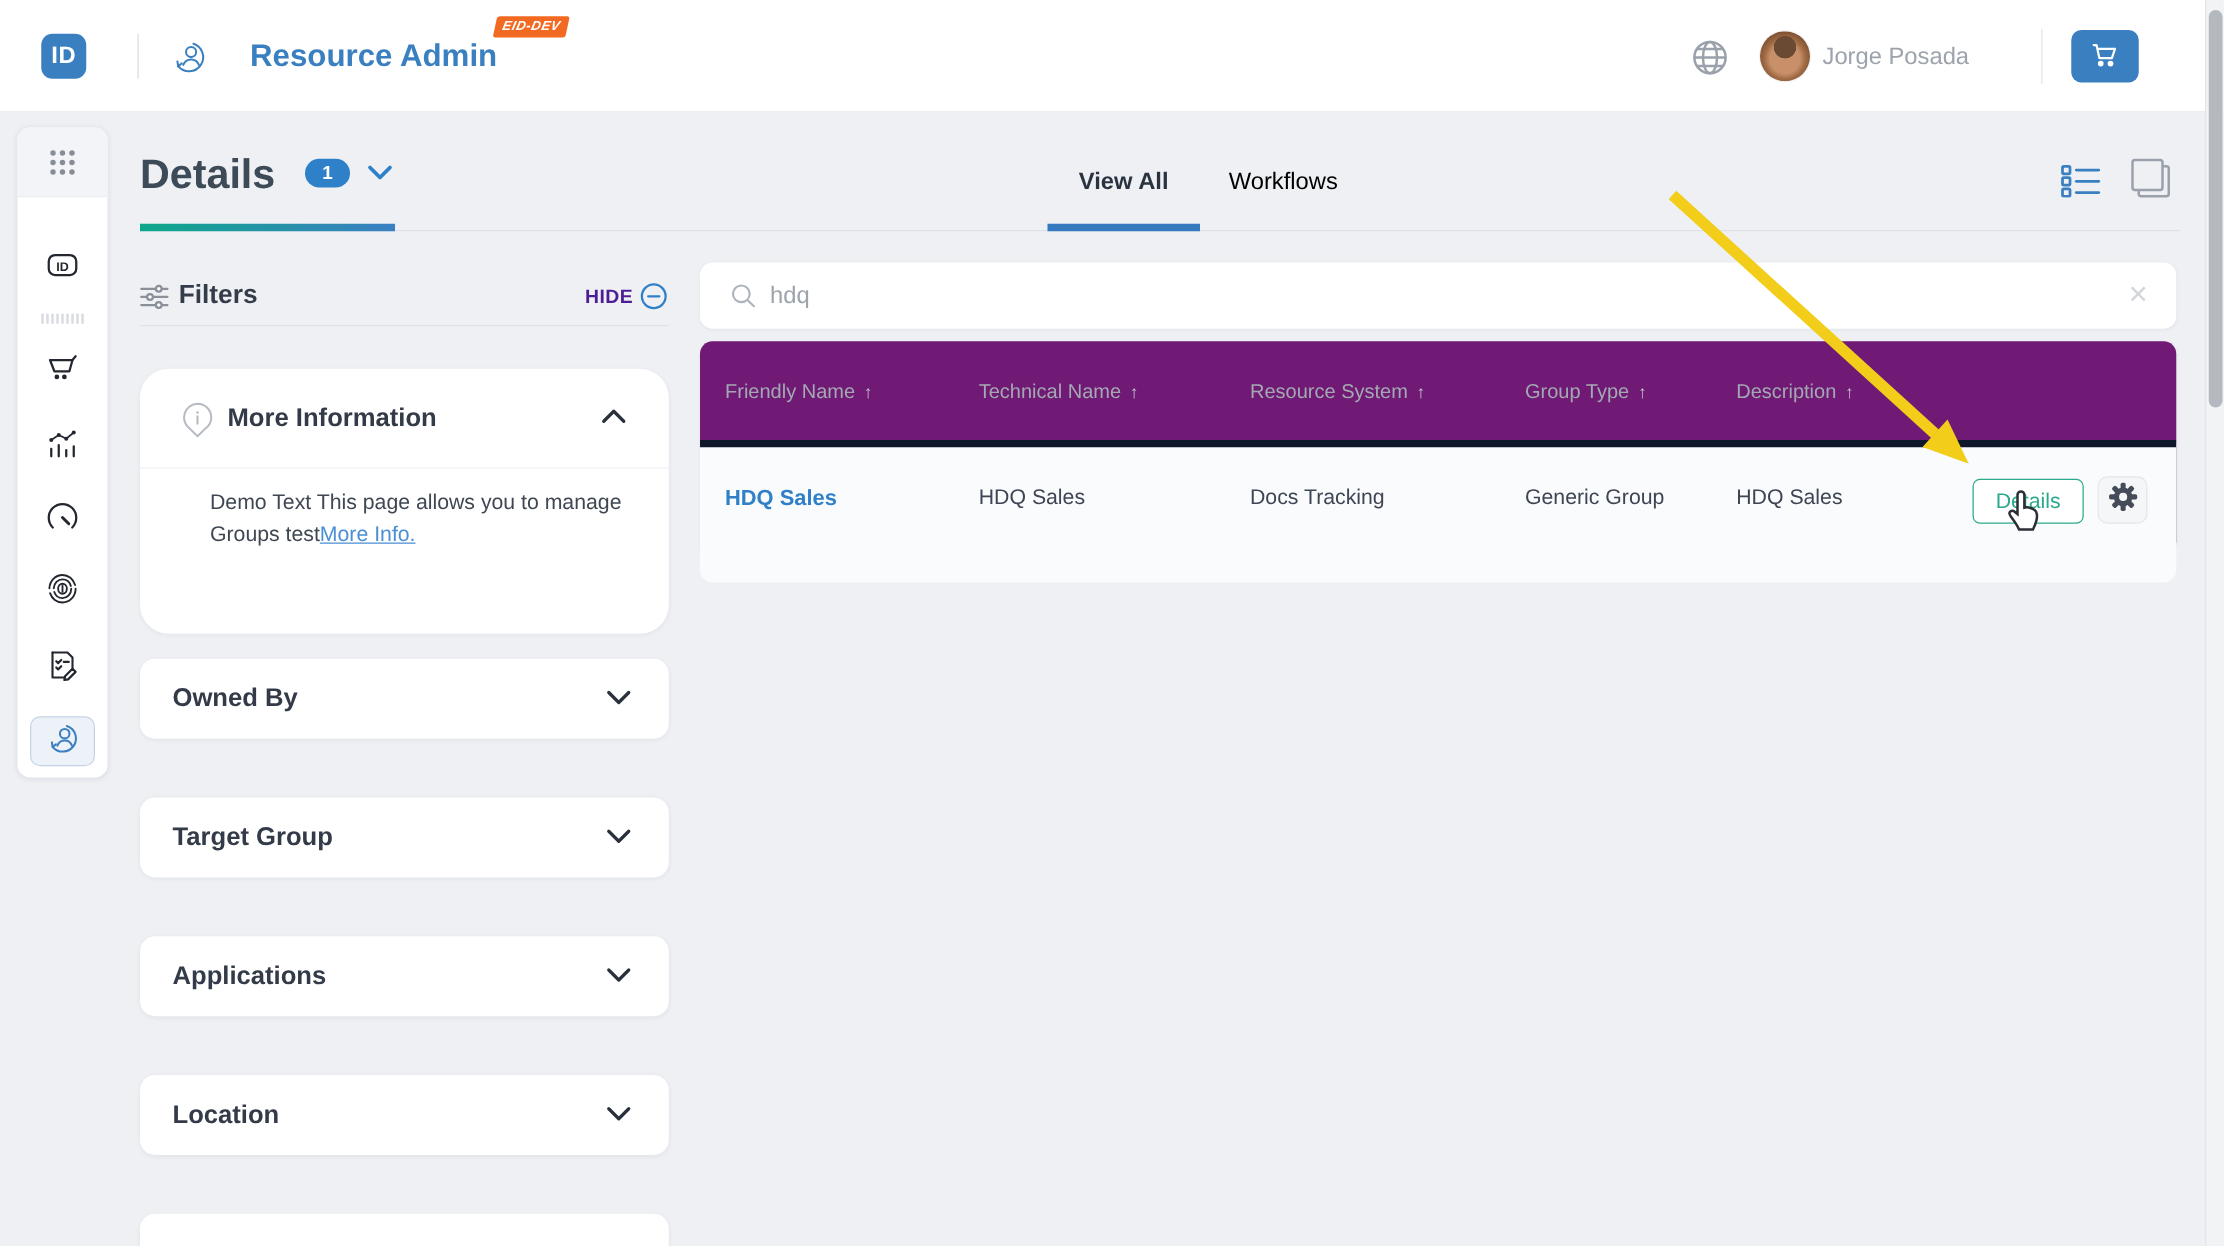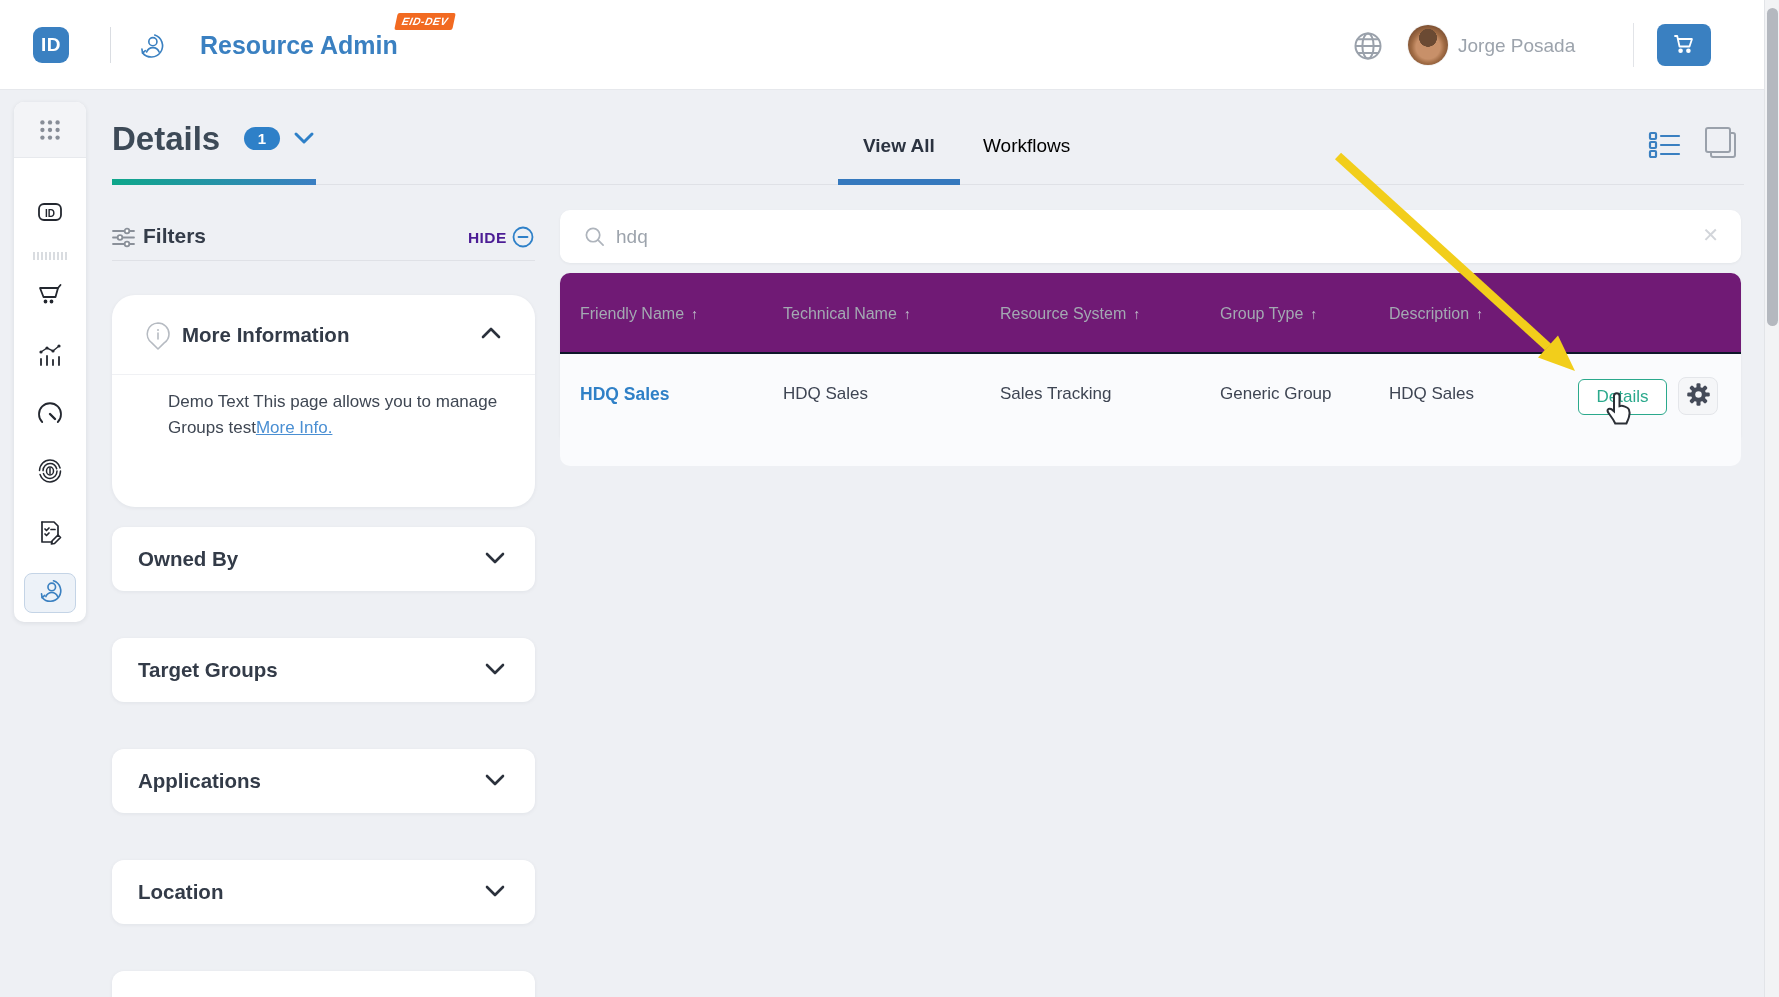--- a/index.html
+++ b/index.html
@@ -70,21 +70,21 @@
   
   .search-card { position:absolute; left:560px; top:210px; width:1181px; height:53px; background:#fff; border-radius:10px; box-shadow:0 1px 3px rgba(25,30,45,.05); z-index:2; }
   .search-icon { position:absolute; left:24px; top:16px; width:21px; height:21px; color:#AEB4BC; }
   .search-input { position:absolute; left:56px; top:10px; width:1040px; height:33px; border:none; outline:none; font-size:19px; color:#9CA3AC; font-family:"Liberation Sans",sans-serif; background:transparent; }
   .search-clear { position:absolute; right:22px; top:13px; font-size:20px; color:#D2D5DA; cursor:pointer; }
 
   
   .table-card { position:absolute; left:560px; top:273px; width:1181px; height:170px; background:#701a75; border-radius:10px; box-shadow:0 1px 3px rgba(25,30,45,.05); z-index:2; }
   .th { position:absolute; top:32px; font-size:16px; color:#A3A9B2; cursor:pointer; white-space:nowrap; }
   .sort-arrow { color:#C2C7CD; font-size:14px; margin-left:7px; }
-  .row-band { position:absolute; left:0; top:79px; width:1181px; height:114px; background:#FAFBFD; border-top:2px solid #0f172a; border-radius:0 0 10px 10px; }
+  .row-band { position:absolute; left:0; top:79px; width:1181px; height:114px; background:#FAFBFD; border-top:6px solid #0f172a; border-radius:0 0 10px 10px; }
   .td { position:absolute; top:30px; font-size:17px; color:#3E4553; white-space:nowrap; }
   .td-link { color:#2F80C7; font-weight:bold; font-size:17.5px; cursor:pointer; }
   .details-btn { position:absolute; left:1018px; top:25px; width:89px; height:36px; background:#fff; border:1.5px solid #2BA98C; border-radius:6px; color:#2BA98C; font-size:17px; font-family:"Liberation Sans",sans-serif; cursor:pointer; }
   .gear-btn { position:absolute; left:1118px; top:23px; width:40px; height:38px; background:#F5F6F8; border:1px solid #E4E6EA; border-radius:8px; display:flex; align-items:center; justify-content:center; cursor:pointer; }
 
   
   .annotation { position:absolute; left:0; top:0; width:1779px; height:997px; pointer-events:none; z-index:40; }
 </style>
 </head>
 <body>
@@ -288,21 +288,21 @@
 
   <section class="card acc-card" style="top:527px">
     <span class="acc-label">Owned By</span>
     <span class="acc-chevron">
       <svg viewBox="0 0 24 16" width="24" height="16" fill="none" stroke="currentColor" stroke-width="2.6" stroke-linecap="round" stroke-linejoin="round">
           <path d="M4 4l8 8 8-8"></path>
         </svg>
     </span>
   </section>
   <section class="card acc-card" style="top:638px">
-    <span class="acc-label">Target Groups</span>
+    <span class="acc-label">Target Group</span>
     <span class="acc-chevron">
       <svg viewBox="0 0 24 16" width="24" height="16" fill="none" stroke="currentColor" stroke-width="2.6" stroke-linecap="round" stroke-linejoin="round">
           <path d="M4 4l8 8 8-8"></path>
         </svg>
     </span>
   </section>
   <section class="card acc-card" style="top:860px">
     <span class="acc-label">Location</span>
     <span class="acc-chevron">
       <svg viewBox="0 0 24 16" width="24" height="16" fill="none" stroke="currentColor" stroke-width="2.6" stroke-linecap="round" stroke-linejoin="round">
@@ -334,21 +334,21 @@
   <div class="table-card">
     <div class="th" style="left:20px"><span>Friendly Name</span><span class="sort-arrow">↑</span></div>
     <div class="th" style="left:223px"><span>Technical Name</span><span class="sort-arrow">↑</span></div>
     <div class="th" style="left:440px"><span>Resource System</span><span class="sort-arrow">↑</span></div>
     <div class="th" style="left:660px"><span>Group Type</span><span class="sort-arrow">↑</span></div>
     <div class="th" style="left:829px"><span>Description</span><span class="sort-arrow">↑</span></div>
 
     <div class="row-band">
       <a class="td td-link" style="left:20px">HDQ Sales</a>
       <span class="td" style="left:223px">HDQ Sales</span>
-      <span class="td" style="left:440px">Sales Tracking</span>
+      <span class="td" style="left:440px">Docs Tracking</span>
       <span class="td" style="left:660px">Generic Group</span>
       <span class="td" style="left:829px">HDQ Sales</span>
 
       <button class="details-btn">Details</button>
       <div class="gear-btn">
         <span>
           <svg viewBox="0 0 24 24" width="27" height="27">
             <g fill="#454B59">
               <rect x="10.2" y="2" width="3.6" height="20" rx="1.2"></rect>
               <rect x="10.2" y="2" width="3.6" height="20" rx="1.2" transform="rotate(45 12 12)"></rect>

